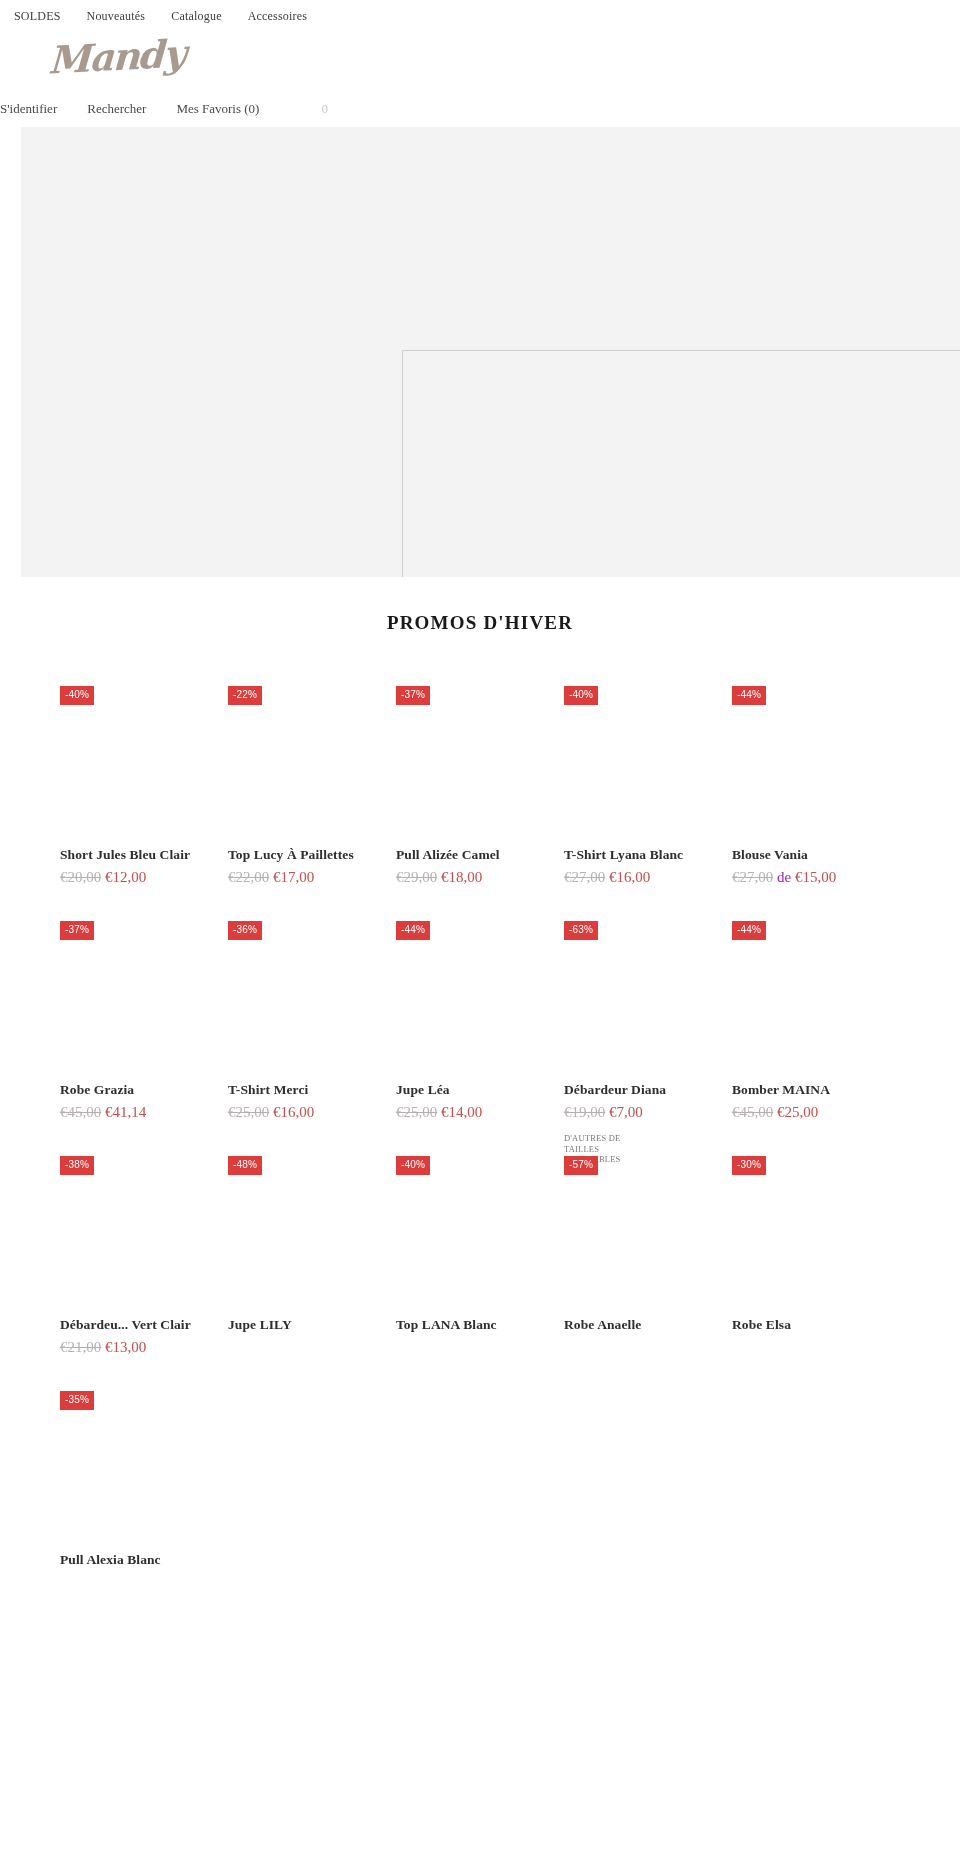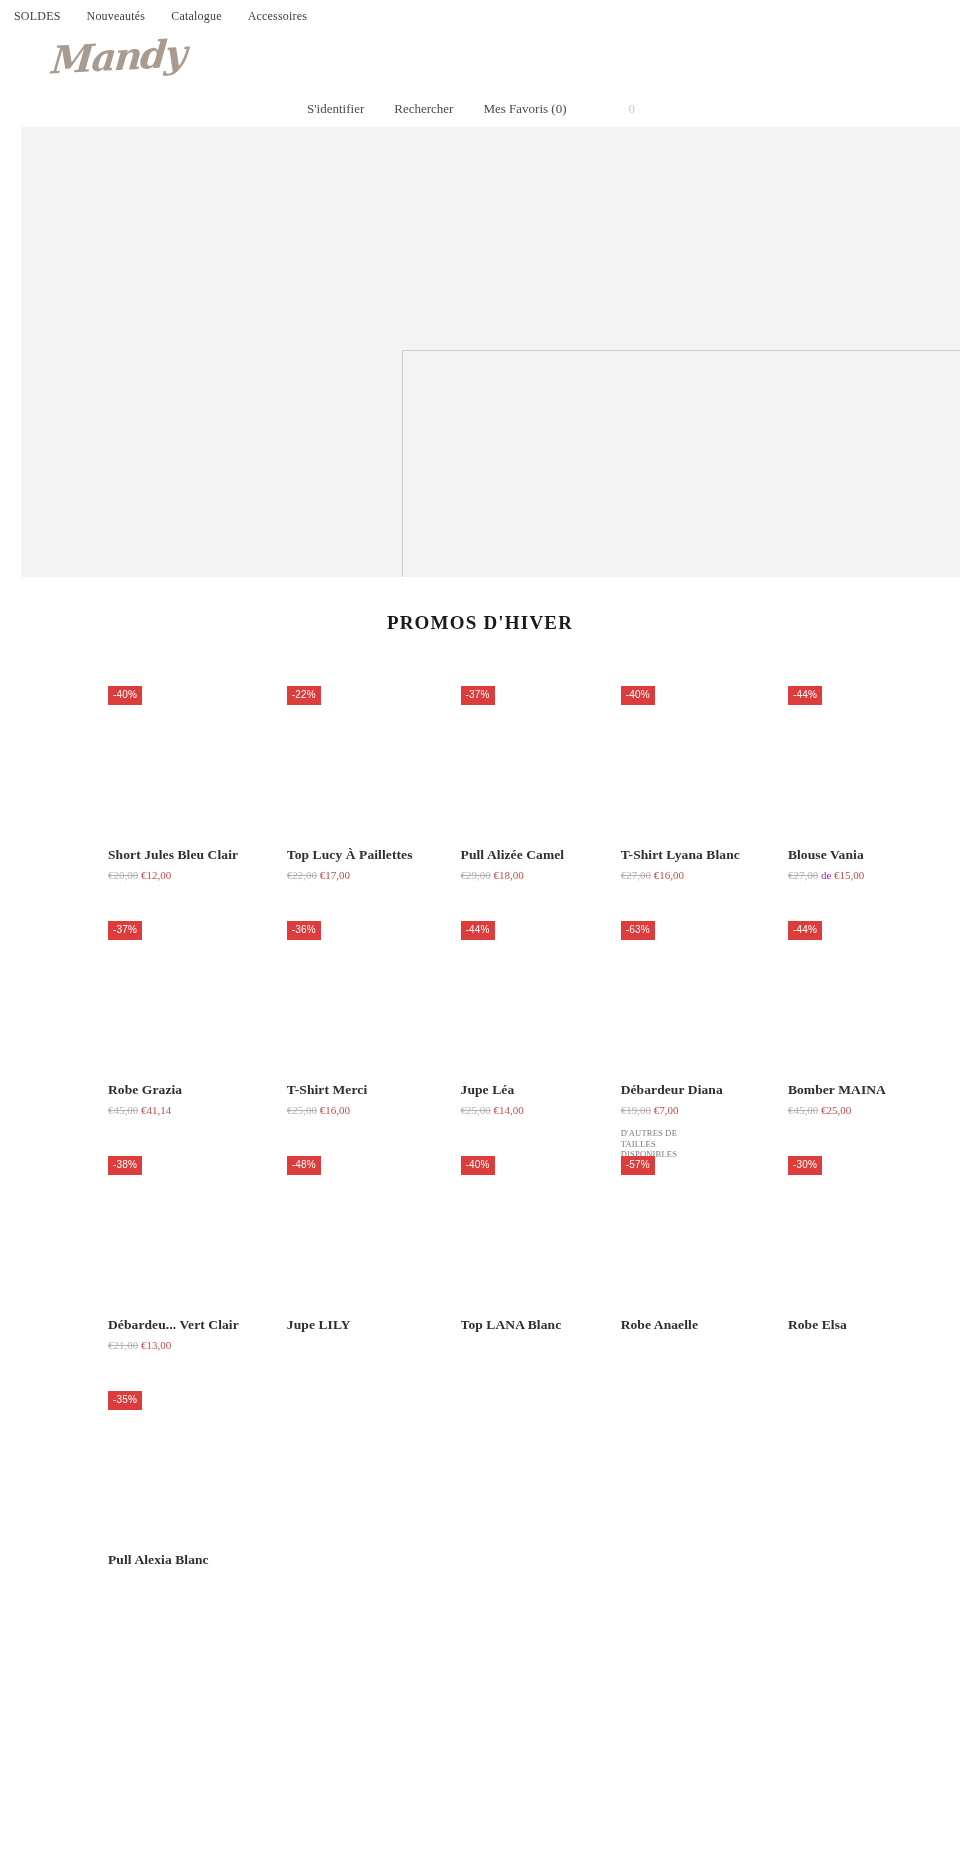--- a/index.html
+++ b/index.html
@@ -34,21 +34,21 @@
     color: #a89a8e;
     letter-spacing: -2px;
     transform: skewX(-8deg) rotate(-3deg);
     display: inline-block;
     line-height: 1;
   }
 
   
   .account-row {
     display: flex;
-    justify-content: center;
+    justify-content: flex-start;
     align-items: center;
     gap: 30px;
     padding-right: 18px;
     font-size: 13px;
     color: #4a4a4a;
     height: 26px;
   }
   .account-row a { color: #4a4a4a; text-decoration: none; white-space: nowrap; }
   .cart-count { color: #c9c9c9; margin-left: 32px; font-size: 13px; }
 
@@ -81,42 +81,42 @@
   }
 
   
   .grid {
     display: grid;
     grid-template-columns: repeat(5, 1fr);
     column-gap: 0;
     padding: 0 60px 0 60px;
     margin-top: 28px;
   }
-  .card { position: relative; height: 235px; padding-top: 22px; margin-left: 48px; }
+  .card { position: relative; height: 235px; padding-top: 22px; }
   .badge {
     display: inline-block;
     background: #dc3c3c;
     color: #ffffff;
     font-family: "Liberation Sans", sans-serif;
     font-size: 10px;
     line-height: 1;
     padding: 4px 5px 5px 5px;
     letter-spacing: .2px;
   }
   .thumb { height: 120px; }
   .pname {
     font-size: 13.5px;
     color: #2e2e2e;
     white-space: nowrap;
     overflow: hidden;
     margin-top: 22px;
     letter-spacing: .1px;
     font-weight: bold;
   }
-  .prices { margin-top: 6px; font-size: 11px; white-space: nowrap; }
+  .prices { margin-top: 6px; font-size: 15px; white-space: nowrap; }
   .old { color: #b6b0b0; text-decoration: line-through; }
   .prefix { color: #a21caf; }
   .new { color: #c0504d; }
   .note {
     margin-top: 12px;
     font-size: 8.5px;
     line-height: 1.25;
     color: #7a7a7a;
     font-family: "Liberation Serif", serif;
     letter-spacing: .2px;

